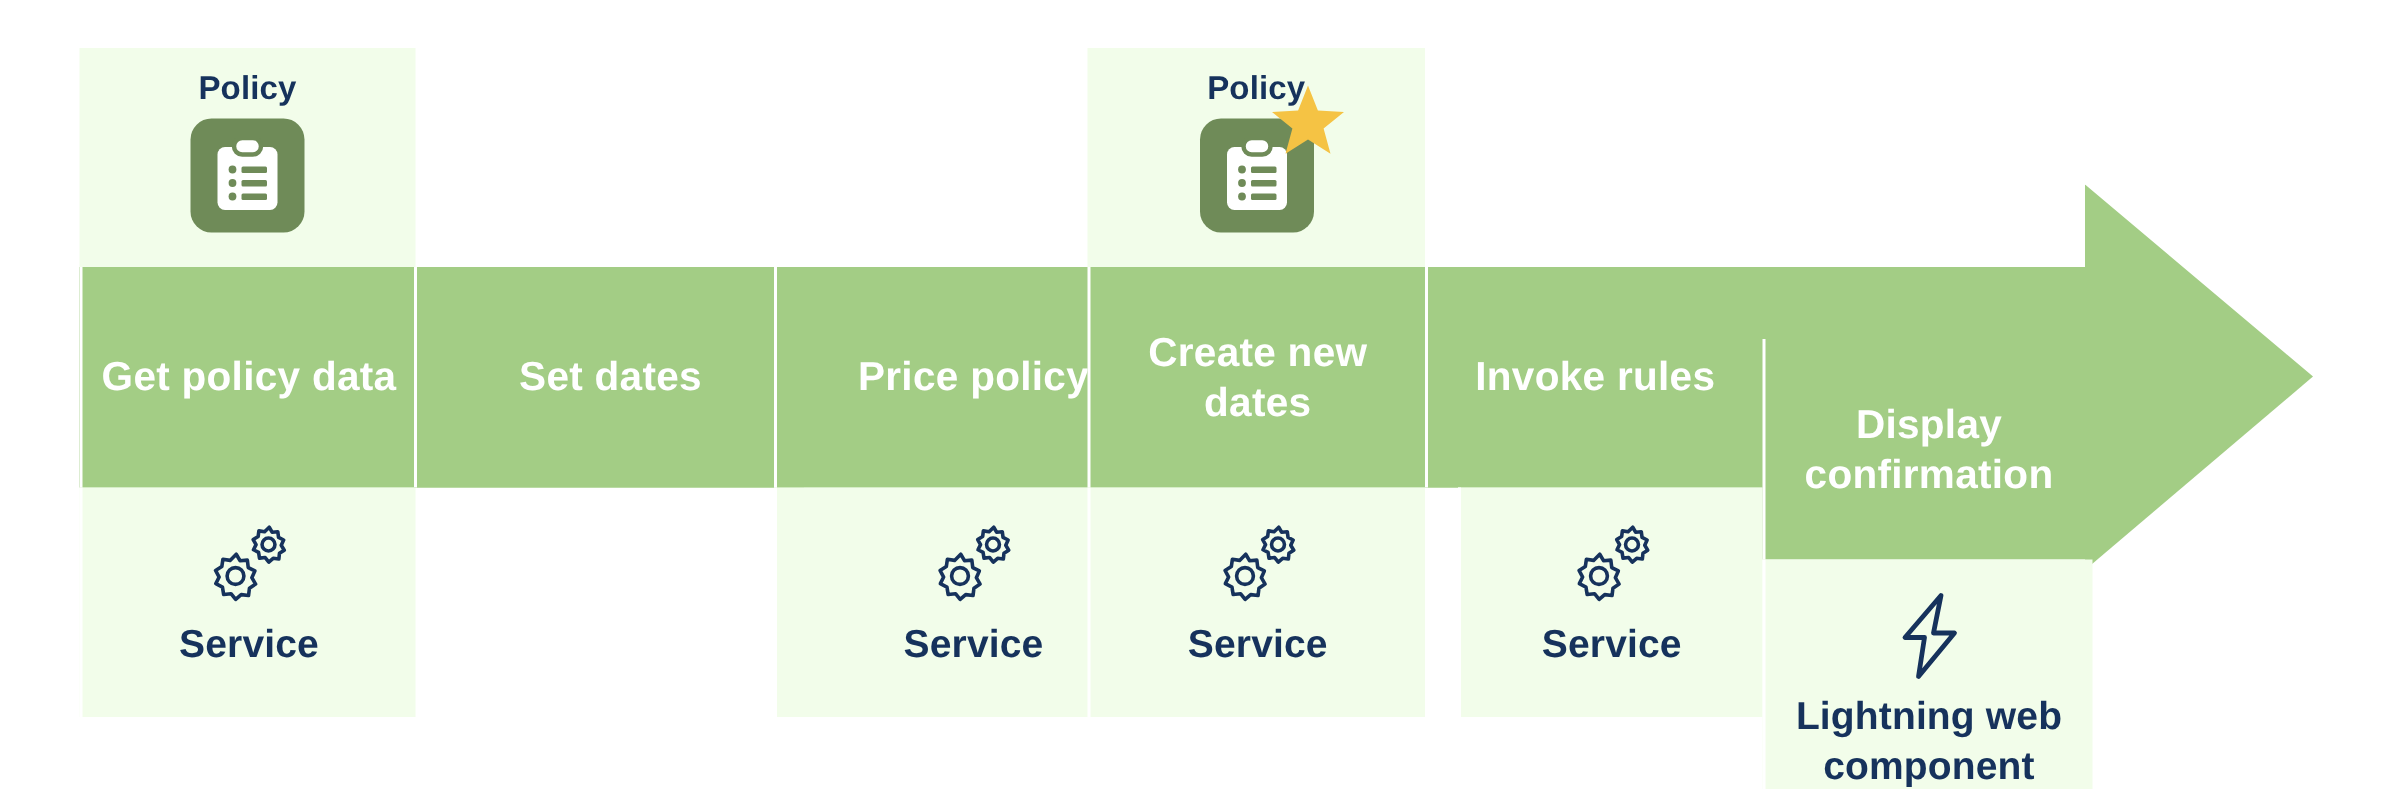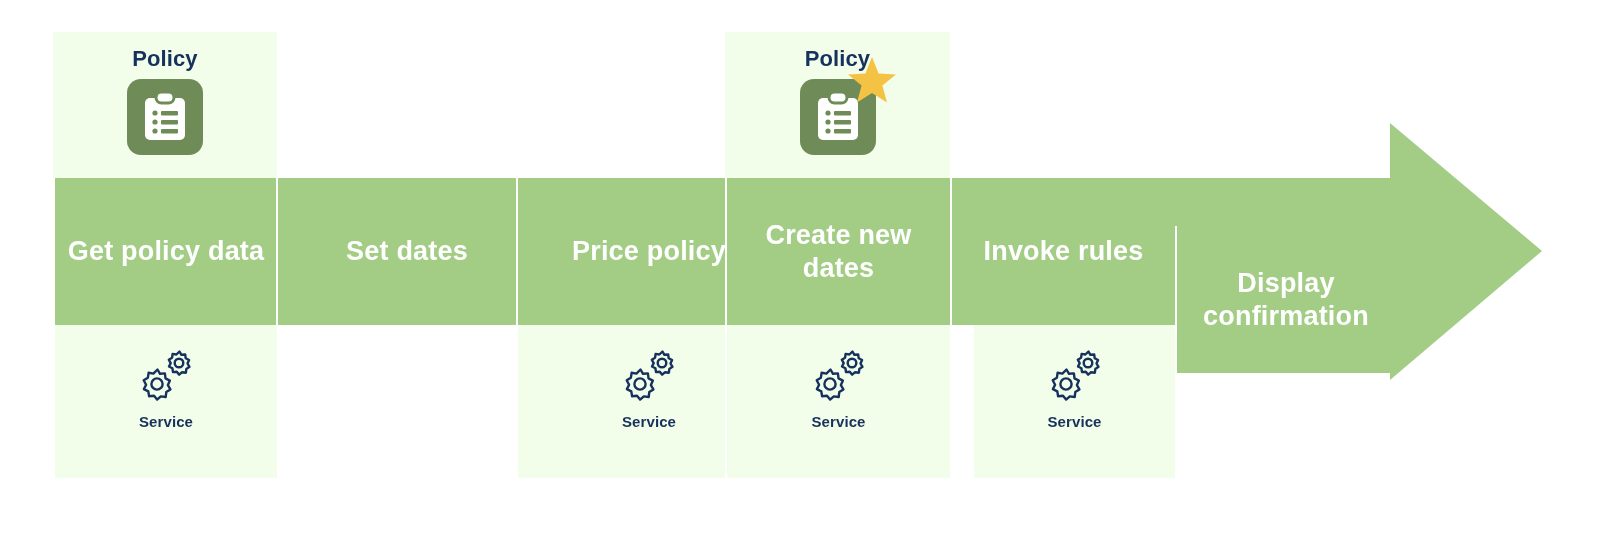--- a/index.html
+++ b/index.html
@@ -137,21 +137,21 @@
   }
   .col:first-of-type .bottom-zone { border-left: none; }
   .bottom-icon {
     height: 62px;
     display: flex;
     align-items: center;
     justify-content: center;
   }
   .bottom-caption {
     margin-top: 6px;
-    font-size: 15px;
+    font-size: 26px;
     font-weight: bold;
     color: #16325c;
     text-align: center;
     line-height: 1.25;
     letter-spacing: 0.1px;
   }
 </style>
 </head>
 <body>
 
@@ -279,15 +279,23 @@
       </div>
       <div class="bottom-caption">Service</div>
     </div>
   </div>
 
   <div class="col" style="left:1175px; width:220px;margin-top:48px;">
     <div class="top-zone"></div>
     <div class="band-cell">
       <div class="band-label">Display confirmation</div>
     </div>
+    <div class="bottom-zone">
+      <div class="bottom-icon">
+        <svg width="44" height="58" viewBox="0 0 44 58" xmlns="http://www.w3.org/2000/svg" fill="none" stroke="#16325c" stroke-width="3.2" stroke-linejoin="round" stroke-linecap="round">
+          <path d="M30 2L6 30h13L15 56 39 27H25z"></path>
+        </svg>
+      </div>
+      <div class="bottom-caption">Lightning web component</div>
+    </div>
   </div>
 
 </div>
 
 </body></html>

